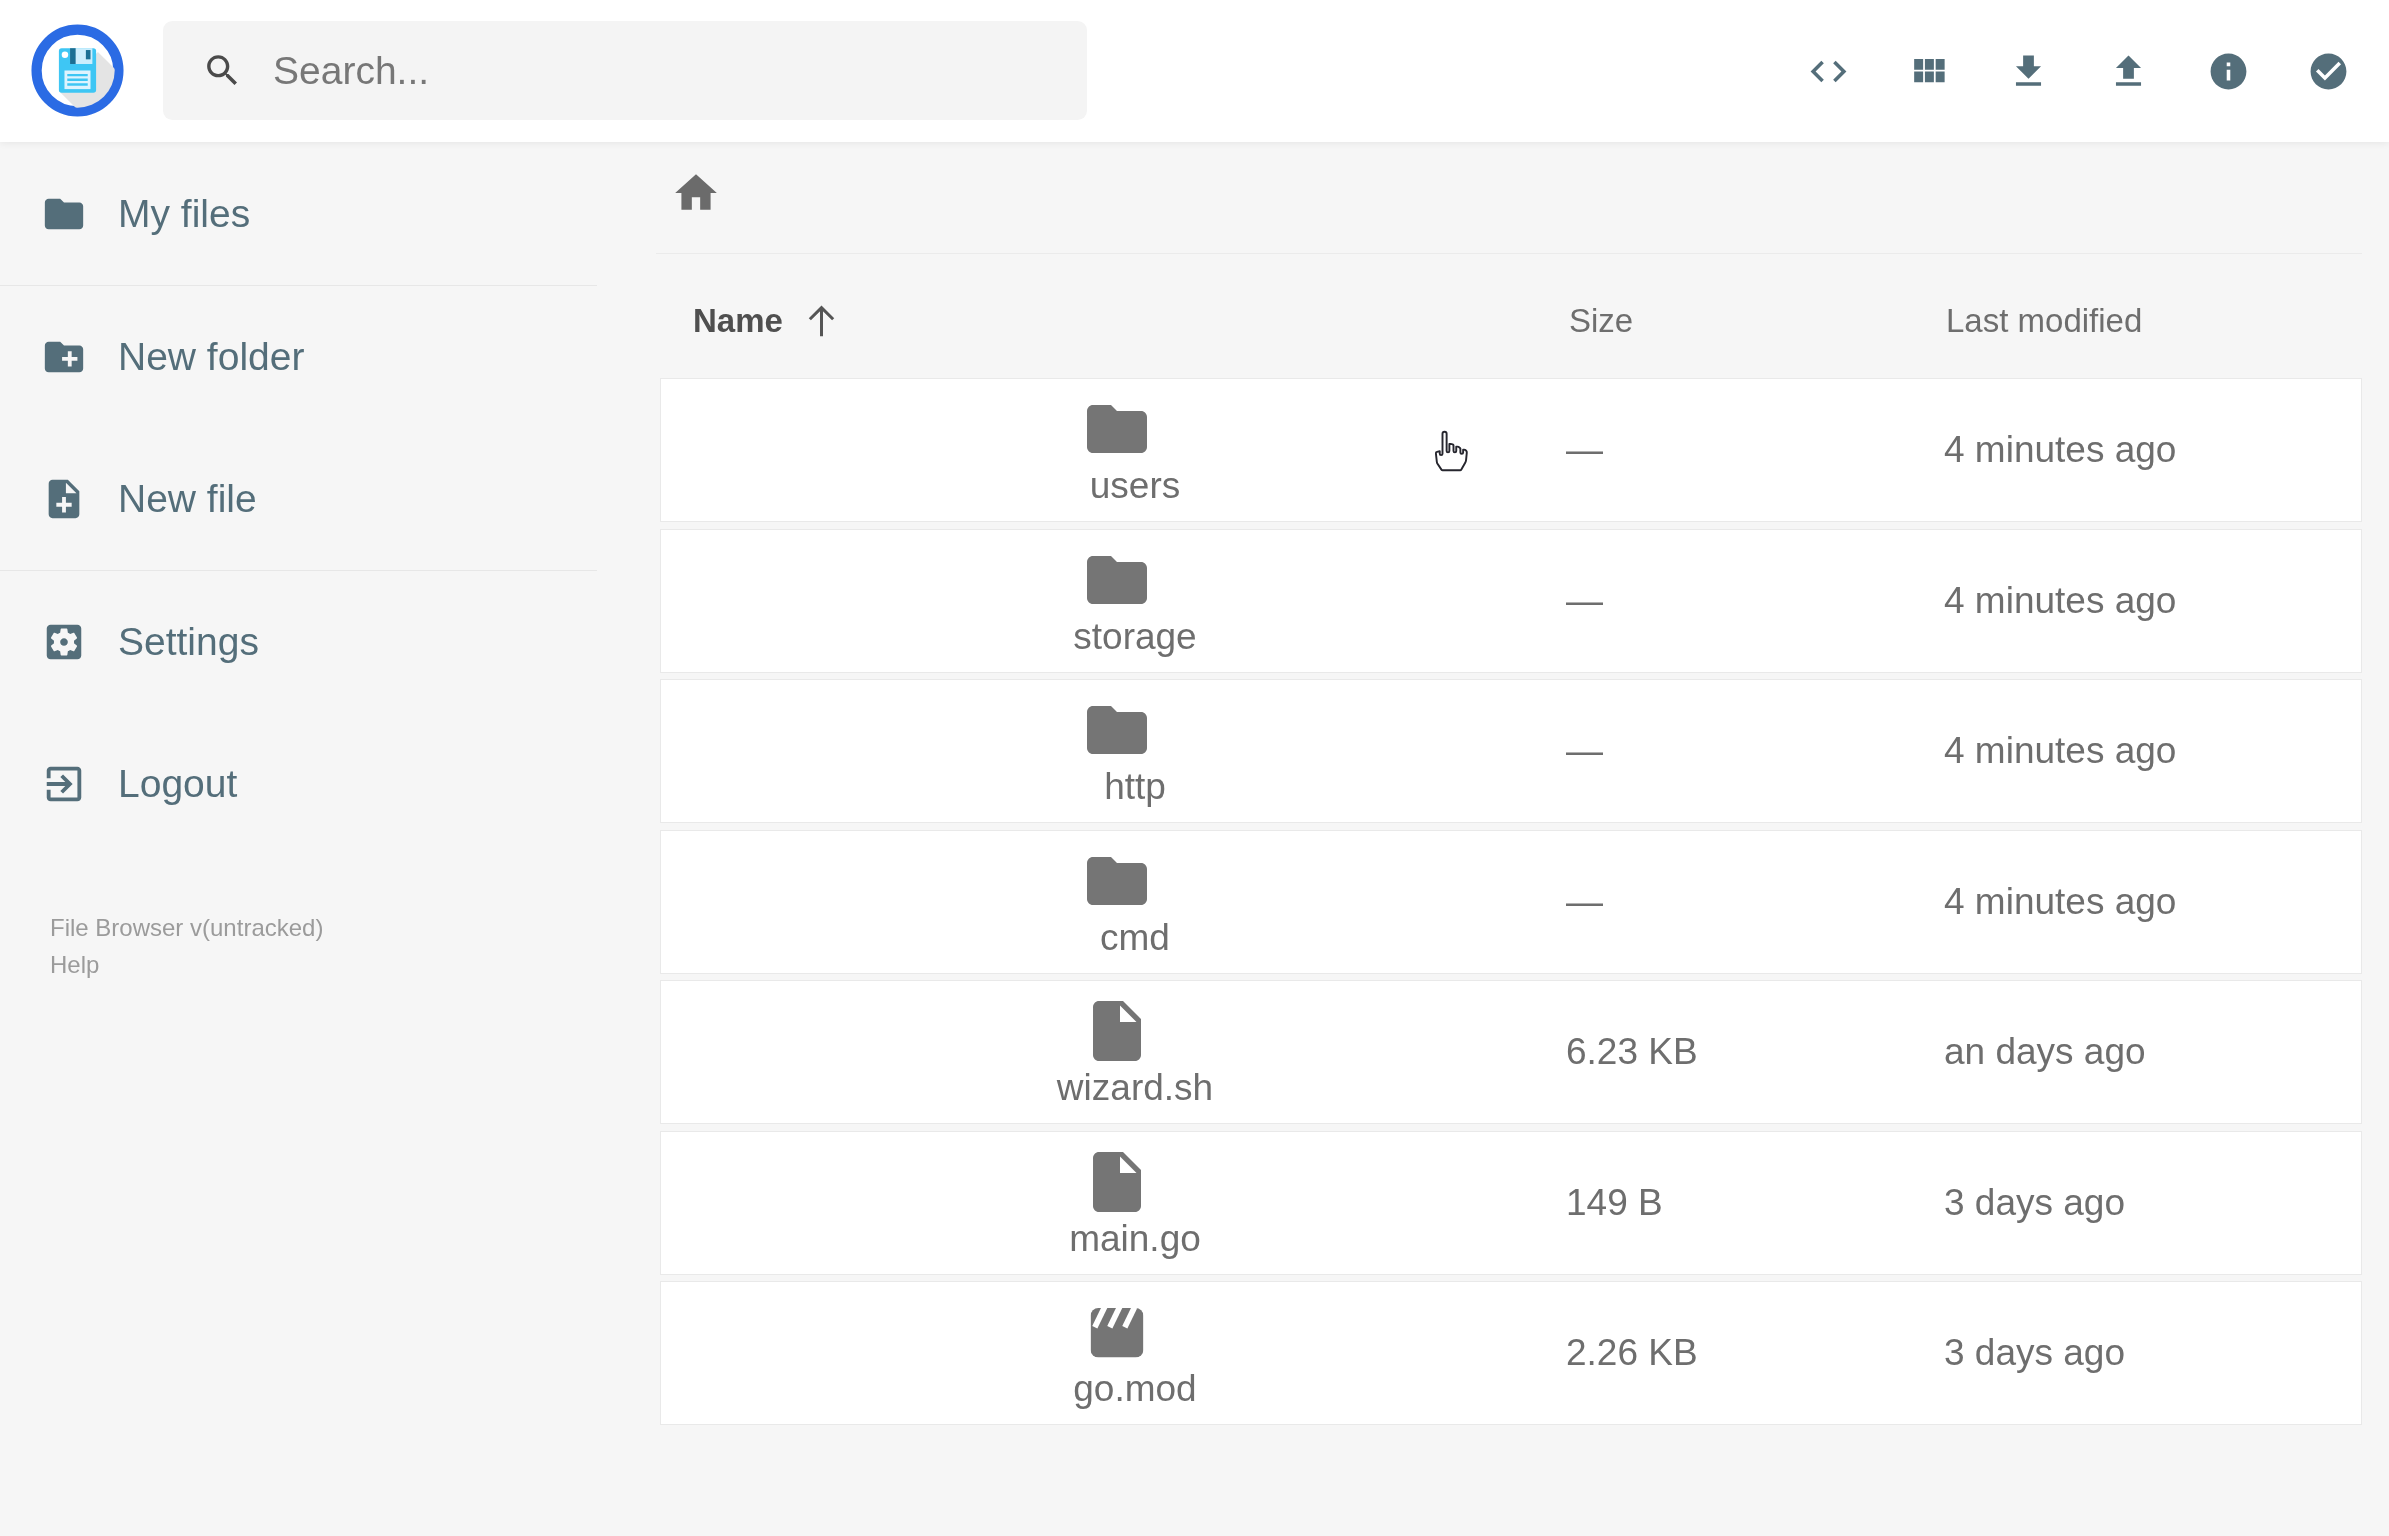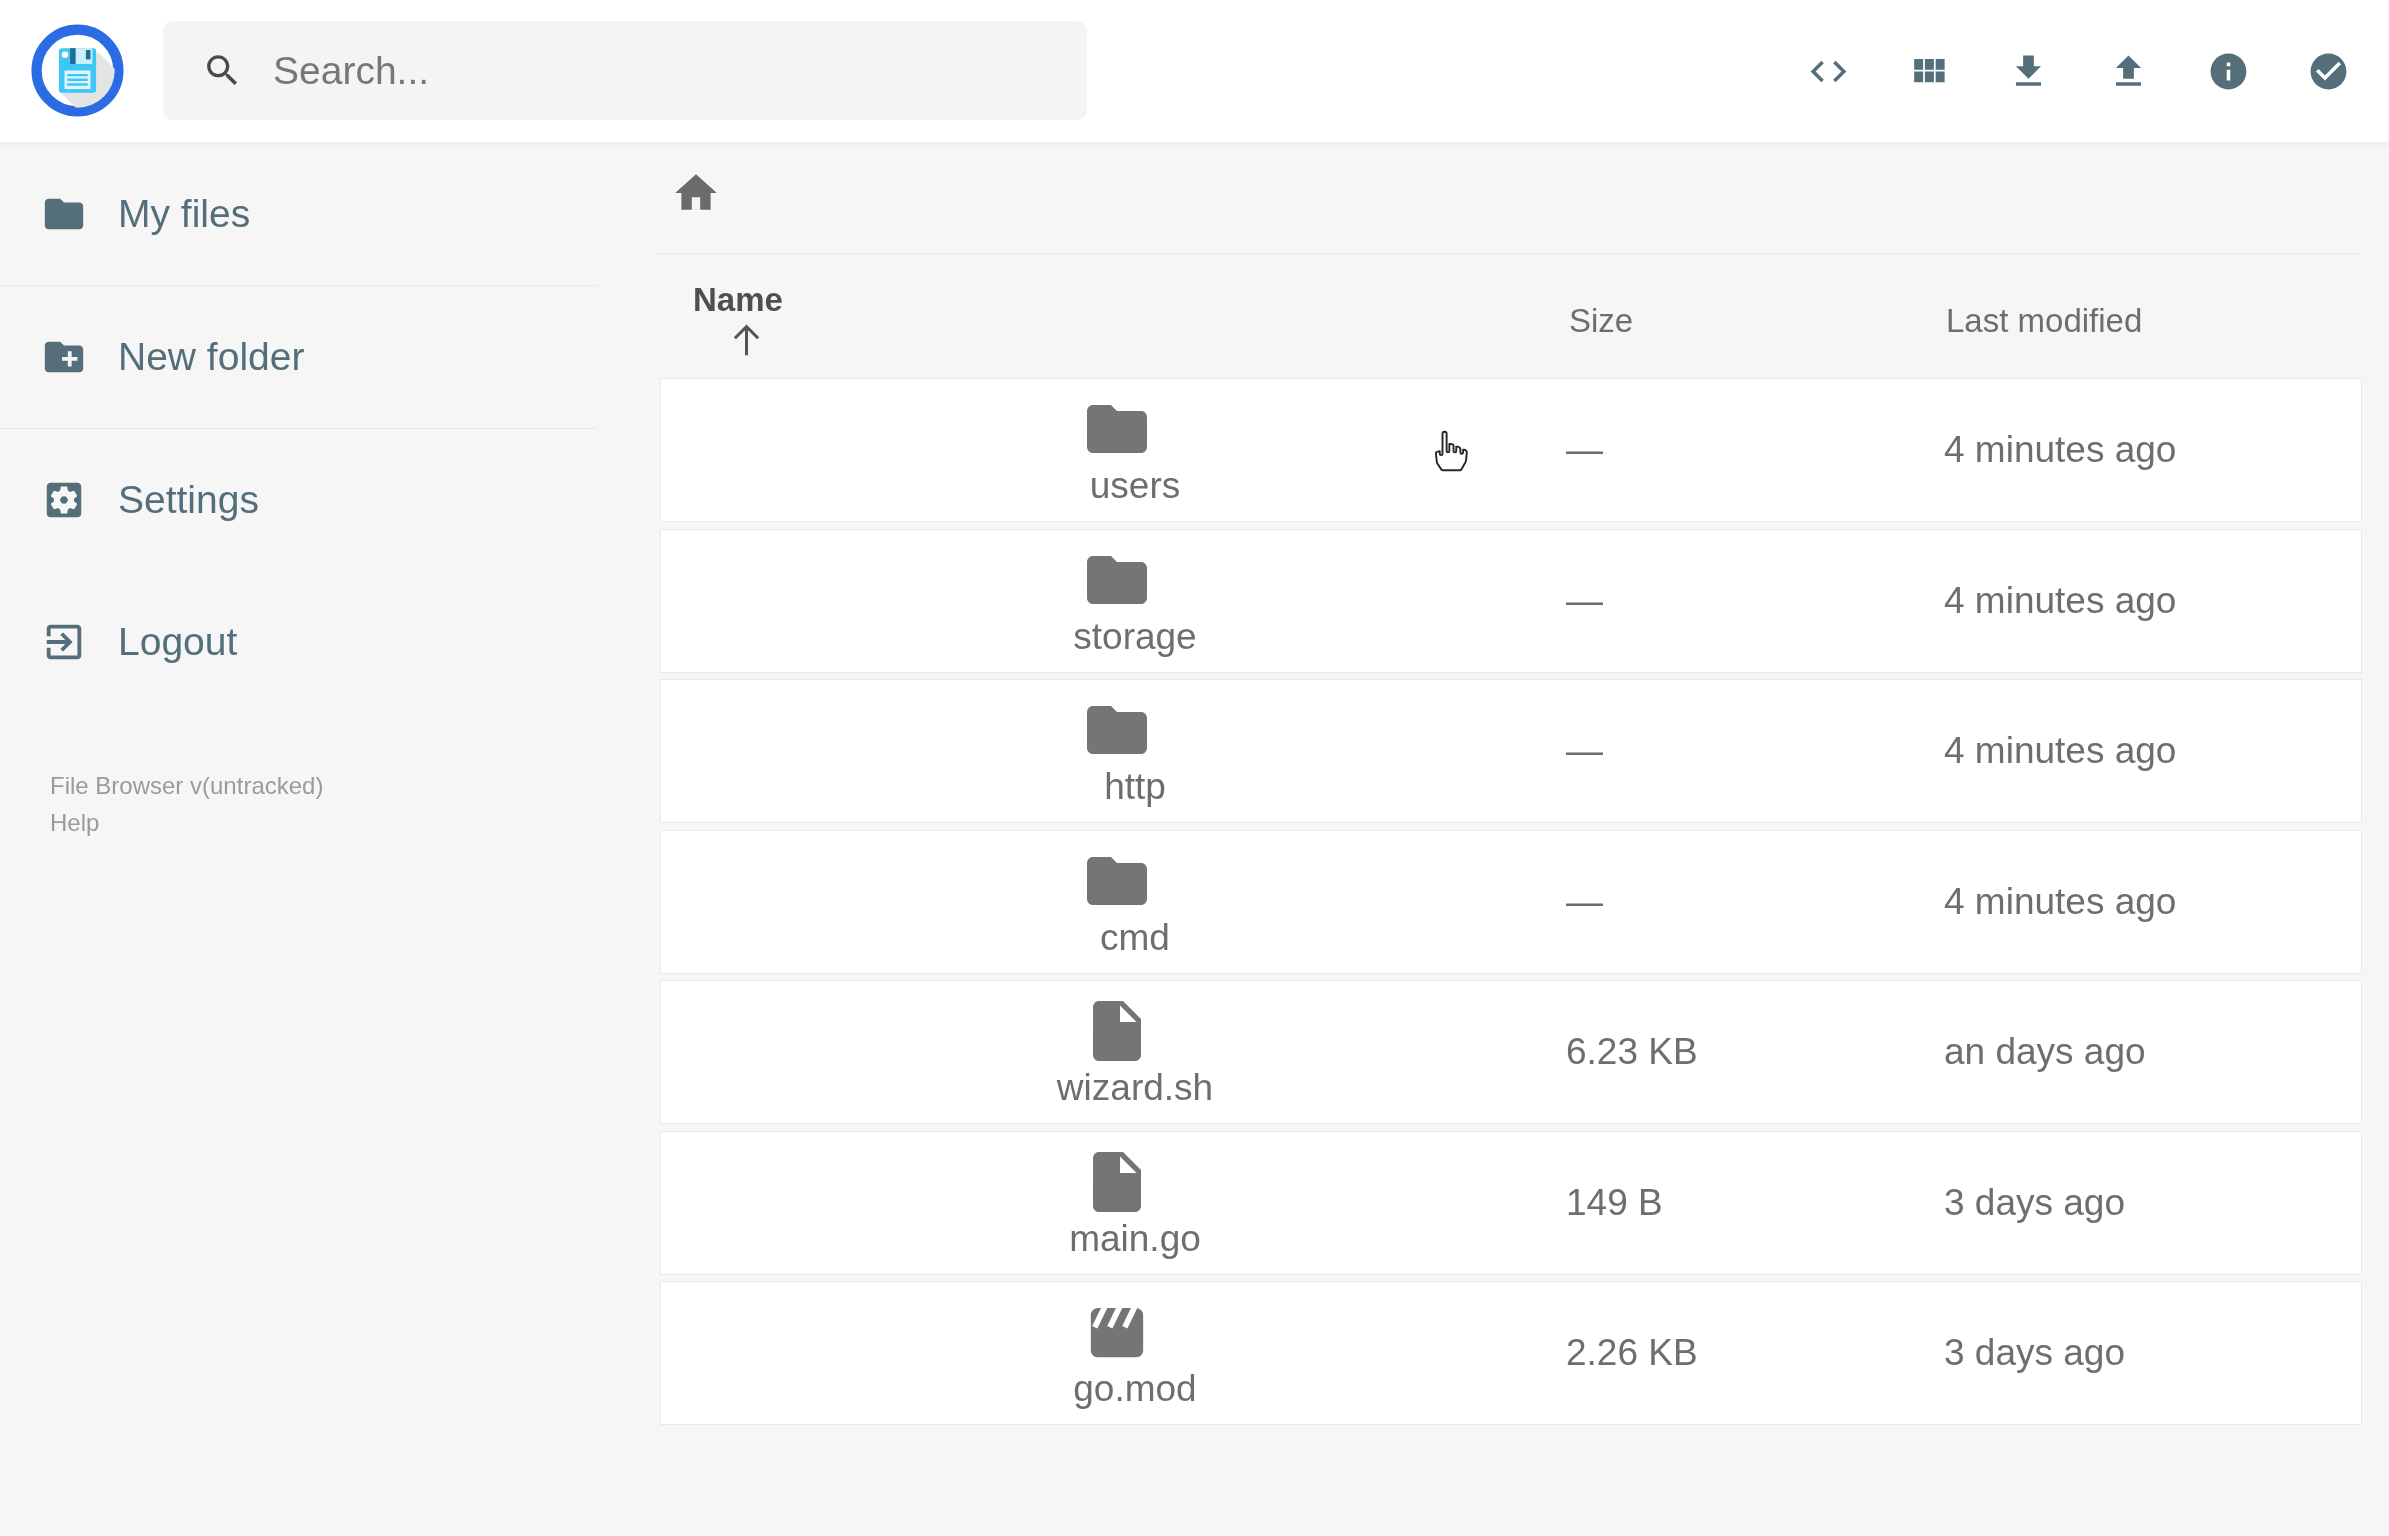--- a/index.html
+++ b/index.html
@@ -45,21 +45,21 @@
   .side-divider{border-top:1.9px solid #e7e7e7;height:0;}
   .credits{margin-top:54px;padding-left:50px;font-size:24px;line-height:37px;color:#9b9b9b;}
   .credits .help{cursor:pointer;display:inline-block;}
   
   .main{position:absolute;top:142px;left:597px;right:0;bottom:0;}
   .home-btn{position:absolute;left:74px;top:26px;width:50px;height:50px;color:#6b6b6b;cursor:pointer;}
   .home-btn svg{width:50px;height:50px;display:block;}
   .bc-divider{position:absolute;top:111px;left:59px;width:1706px;border-top:1.9px solid #ebebeb;}
   .list-header{position:absolute;top:146px;left:0;right:0;height:65px;font-size:33px;color:#6e6e6e;}
   .lh{position:absolute;top:50%;transform:translateY(-50%);cursor:pointer;white-space:nowrap;}
-  .lh-name{left:96px;font-weight:bold;color:#4f4f4f;display:flex;align-items:center;flex-direction:column;}
+  .lh-name{left:96px;font-weight:bold;color:#4f4f4f;display:flex;align-items:center;}
   .lh-name svg{width:43px;height:43px;margin-left:16.7px;color:#555555;}
   .lh-size{left:972px;}
   .lh-mod{left:1349px;}
   
   .listing{position:absolute;top:236px;left:63px;width:1702px;}
   .row{
     height:144px;margin-bottom:6.5px;
     background:#ffffff;border:1.9px solid #e9e9e9;box-sizing:border-box;
     display:grid;grid-template-columns:905px 378px 1fr;align-items:center;
     font-size:37px;color:#6e6e6e;cursor:pointer;
@@ -148,20 +148,26 @@
         </svg>
       <span>My files</span>
     </div>
     <div class="side-divider"></div>
     <div class="side-item">
       <svg viewBox="0 0 24 24">
           <path fill="currentColor" fill-rule="evenodd" d="M20 6h-8l-2-2H4c-1.1 0-1.99.9-1.99 2L2 18c0 1.1.9 2 2 2h16c1.1 0 2-.9 2-2V8c0-1.1-.9-2-2-2zm-1 8h-3v3h-2v-3h-3v-2h3V9h2v3h3v2z"></path>
         </svg>
       <span>New folder</span>
     </div>
+    <div class="side-item">
+      <svg viewBox="0 0 24 24">
+          <path fill="currentColor" fill-rule="evenodd" d="M14 2H6c-1.1 0-1.99.9-1.99 2L4 20c0 1.1.89 2 1.99 2H18c1.1 0 2-.9 2-2V8l-6-6zm2 14h-3v3h-2v-3H8v-2h3v-3h2v3h3v2zm-3-7V3.5L18.5 9H13z"></path>
+        </svg>
+      <span>New file</span>
+    </div>
     <div class="side-divider"></div>
     <div class="side-item">
       <svg viewBox="0 0 24 24">
           <path fill="currentColor" fill-rule="evenodd" d="M12 10c-1.1 0-2 .9-2 2s.9 2 2 2 2-.9 2-2-.9-2-2-2zm7-7H5c-1.1 0-2 .9-2 2v14c0 1.1.9 2 2 2h14c1.1 0 2-.9 2-2V5c0-1.1-.9-2-2-2zm-1.75 9c0 .23-.02.46-.05.68l1.48 1.16c.13.11.17.3.08.45l-1.4 2.42c-.09.15-.27.21-.43.15l-1.74-.7c-.36.28-.76.51-1.18.69l-.26 1.85c-.03.17-.18.3-.35.3h-2.8c-.17 0-.32-.13-.35-.3l-.26-1.85c-.43-.18-.82-.41-1.18-.69l-1.74.7c-.16.06-.34 0-.43-.15l-1.4-2.42c-.09-.15-.05-.34.08-.45l1.48-1.16c-.03-.22-.05-.45-.05-.68s.02-.46.05-.68l-1.48-1.16c-.13-.11-.17-.3-.08-.45l1.4-2.42c.09-.15.27-.21.43-.15l1.74.7c.36-.28.76-.51 1.18-.69l.26-1.85c.03-.17.18-.3.35-.3h2.8c.17 0 .32.13.35.3l.26 1.85c.43.18.82.41 1.18.69l1.74-.7c.16-.06.34 0 .43.15l1.4 2.42c.09.15.05.34-.08.45l-1.48 1.16c.03.22.05.45.05.68z"></path>
         </svg>
       <span>Settings</span>
     </div>
     <div class="side-item">
       <svg viewBox="0 0 24 24">
           <path fill="currentColor" d="M10.09 15.59 11.5 17l5-5-5-5-1.41 1.41L12.67 11H3v2h9.67l-2.58 2.59zM19 3H5c-1.11 0-2 .9-2 2v4h2V5h14v14H5v-4H3v4c0 1.1.89 2 2 2h14c1.1 0 2-.9 2-2V5c0-1.1-.9-2-2-2z"></path>

